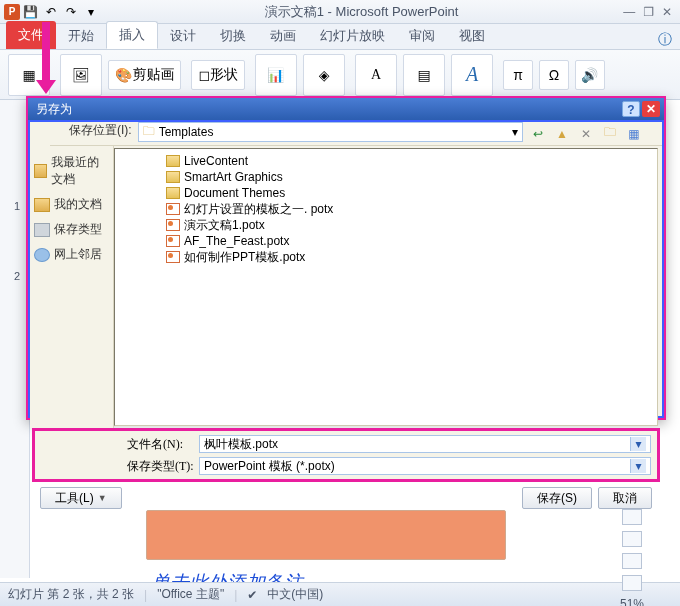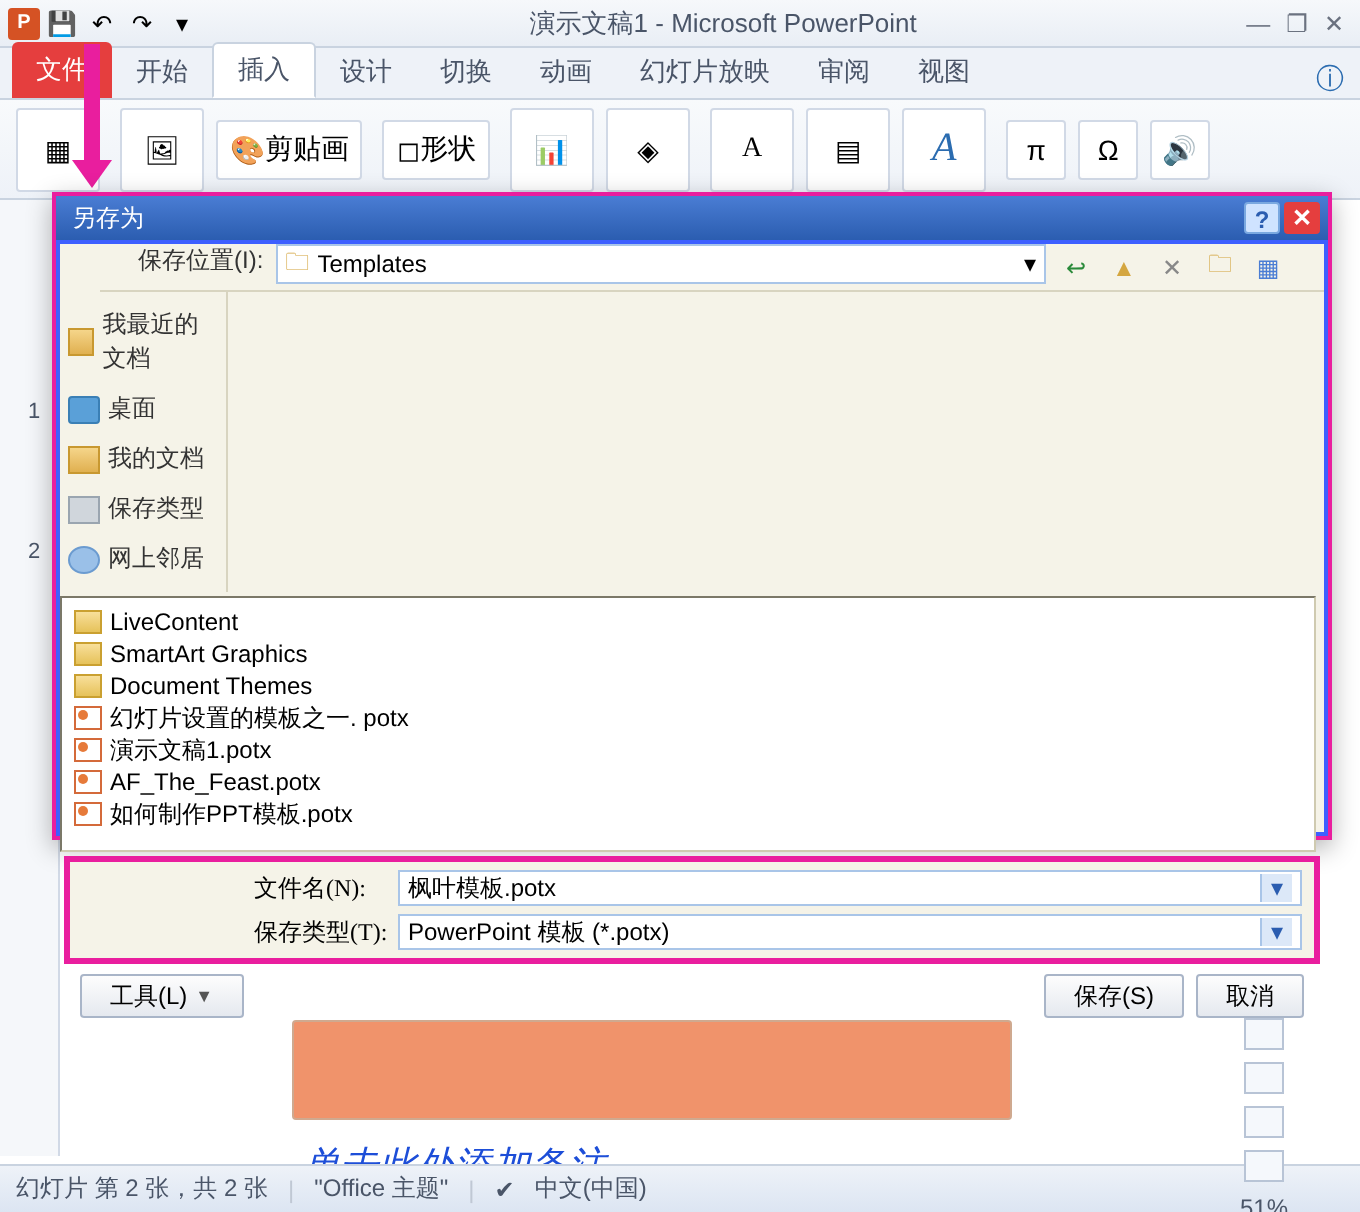--- a/index.html
+++ b/index.html
@@ -46,32 +46,32 @@
 
   .dlg-body { position:absolute; top:22px; left:0; right:0; bottom:0; border:2px solid #3d5fff; background:#f5f3e8; }
 
   .loc-row { height:24px; display:flex; gap:6px; padding:0 19px; border-bottom:1px solid #d8d4c0;margin-left:20px; }
   .loc-label { font-size:12px; color:#333; }
   .loc-select { flex:1; height:20px; border:1px solid #a9c5e8; background:#fff; display:flex; align-items:center; padding:0 4px; gap:4px; font-family:SimSun, monospace; font-size:12px; }
   .loc-select .fld { color:#d4a640; }
   .loc-tools { display:flex; gap:6px; align-items:center; }
   .loc-tool { width:18px; height:18px; display:flex; align-items:center; justify-content:center; color:#3a6; font-size:12px; }
 
-  .mid { display:flex; height:282px;flex-direction:column; }
+  .mid { display:flex; height:282px; }
   .places { width:84px; background:#f5f3e8; border-right:1px solid #d8d4c0; padding:4px 2px; }
   .place { display:flex; align-items:center; gap:4px; padding:4px 2px; font-size:12px; color:#333; cursor:pointer; }
   .place .pico { width:16px; height:14px; display:inline-block; }
   .pico.recent { background:linear-gradient(#f5d58a,#e0b050); border:1px solid #c89830; }
   .pico.desktop { background:#5aa0d8; border:1px solid #3a7fb5; border-radius:2px; }
   .pico.docs { background:linear-gradient(#f5d58a,#e0b050); border:1px solid #c89830; }
   .pico.computer { background:#d0d6dc; border:1px solid #9aa5b0; }
   .pico.network { background:#9ac0e8; border:1px solid #6b9bd0; border-radius:50%; }
 
   .filelist { flex:1; background:#fff; border:1px inset #cfcab0; margin:2px 4px 2px 0; padding:4px 6px; font-family:SimSun, monospace; font-size:12px; overflow:auto; }
-  .fitem { display:flex; align-items:center; gap:4px; height:16px; line-height:16px; }
+  .fitem { display:flex; align-items:center; gap:4px; height:16px; line-height:16px;margin-left:45px; }
   .fico { width:14px; height:12px; display:inline-block; }
   .fico.folder { background:linear-gradient(#f8df9a,#e6c25a); border:1px solid #caa030; }
   .fico.potx { background:#fff; border:1px solid #d46a3a; position:relative; }
   .fico.potx::before { content:""; position:absolute; left:1px; top:1px; width:5px; height:5px; background:#e67a3a; border-radius:50%; }
 
   .bottom-fields { padding:2px 6px 2px 92px; border:3px solid #e91e9e; margin:0 2px; background:#f5f3e8; }
   .bf-row { display:flex; align-items:center; height:22px; gap:4px; }
   .bf-label { width:68px; font-size:12px; font-family:SimSun; }
   .bf-input { flex:1; height:18px; border:1px solid #a9c5e8; background:#fff; padding:0 4px; font-family:SimSun, monospace; font-size:12px; display:flex; align-items:center; justify-content:space-between; }
   .bf-drop { width:16px; text-align:center; color:#2b5db0; background:#dce8f8; border-left:1px solid #a9c5e8; }
@@ -192,24 +192,20 @@
         <span class="loc-tool" style="color:#d4a640">🗀</span>
         <span class="loc-tool" style="color:#4a7dd4">▦</span>
       </div>
     </div>
 
     <div class="mid">
       <div class="places">
         <div class="place">
             <span class="pico recent"></span>
             <span>我最近的文档</span>
-          </div>
-        <div class="place">
-            <span class="pico desktop"></span>
-            <span>桌面</span>
           </div>
         <div class="place">
             <span class="pico docs"></span>
             <span>我的文档</span>
           </div>
         <div class="place">
             <span class="pico computer"></span>
             <span>保存类型</span>
           </div>
         <div class="place">

